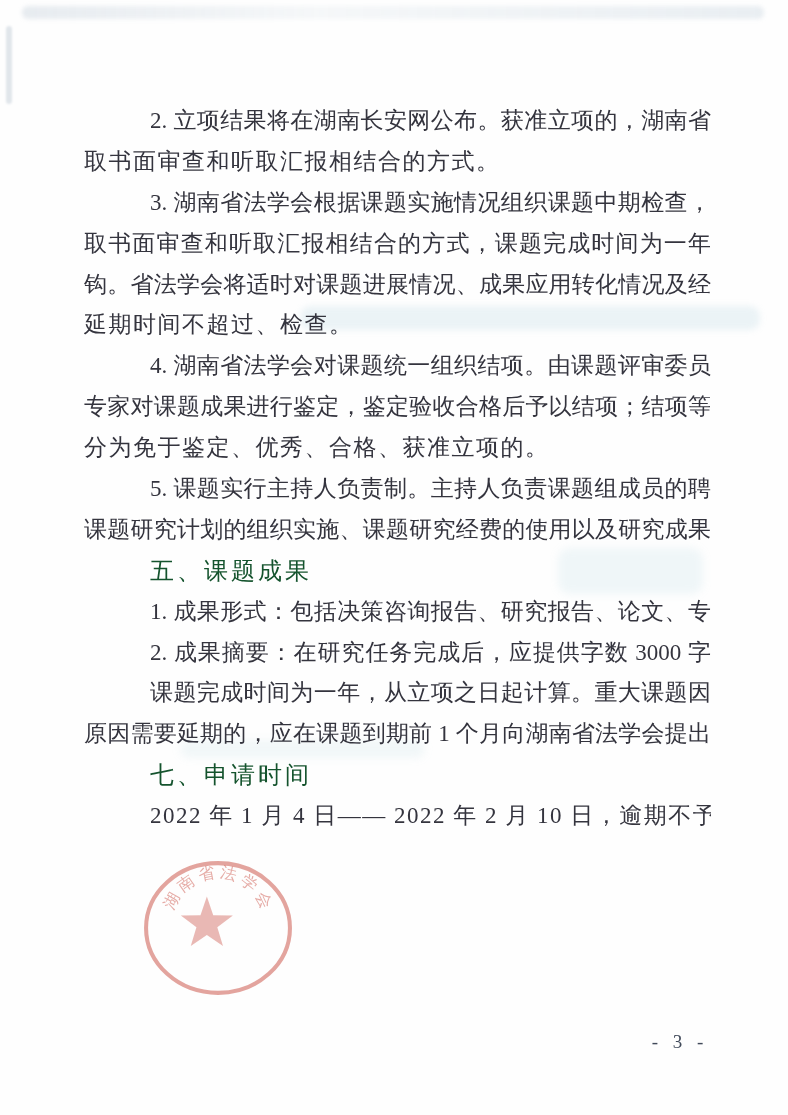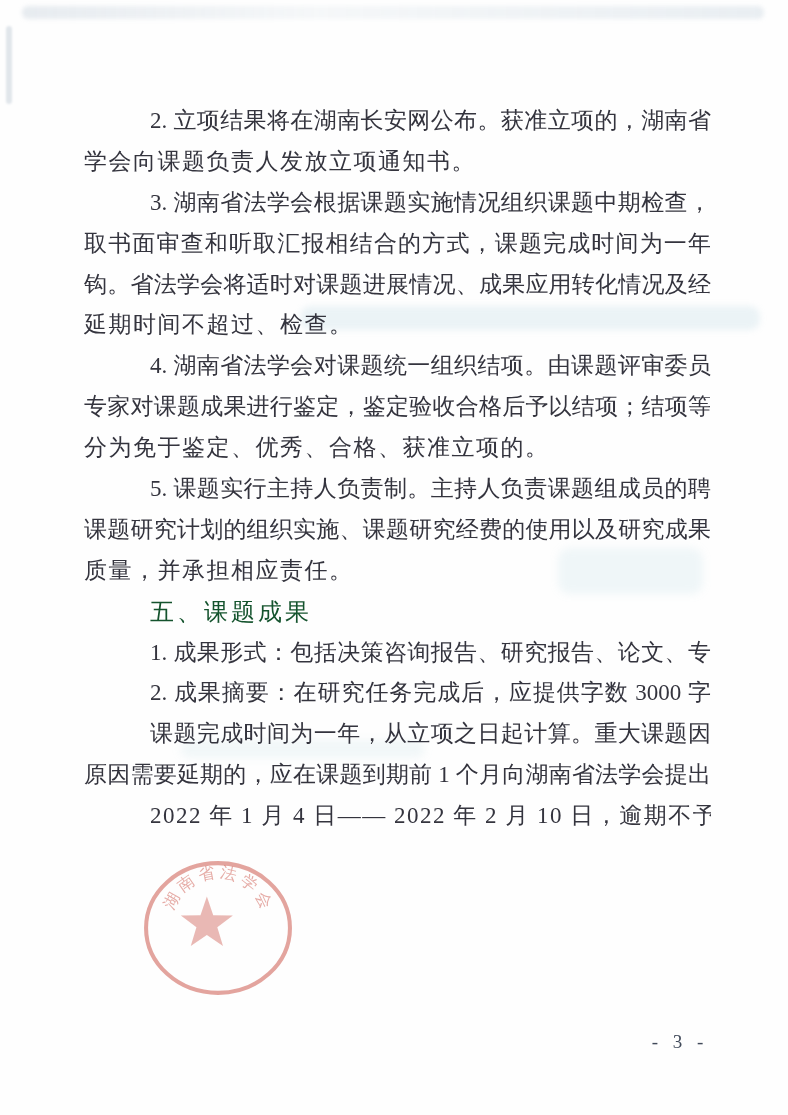--- a/index.html
+++ b/index.html
@@ -82,36 +82,36 @@
 <div class="page">
 
   <div class="artifact art-top"></div>
   <div class="artifact art-left"></div>
   <div class="artifact art-ghost1"></div>
   <div class="artifact art-ghost2"></div>
   <div class="artifact art-ghost3"></div>
 
   <div class="content">
     <div class="line indent fill">2. 立项结果将在湖南长安网公布。获准立项的，湖南省法</div>
-    <div class="line">学会向课题负责人发放立项通知书。</div>
+    <div class="line">取书面审查和听取汇报相结合的方式。</div>
     <div class="line indent fill">3. 湖南省法学会根据课题实施情况组织课题中期检查，采</div>
     <div class="line fill">取书面审查和听取汇报相结合的方式，课题完成时间为一年</div>
     <div class="line fill">钩。省法学会将适时对课题进展情况、成果应用转化情况及经费</div>
     <div class="line">延期时间不超过、检查。</div>
     <div class="line indent fill">4. 湖南省法学会对课题统一组织结项。由课题评审委员会</div>
     <div class="line fill">专家对课题成果进行鉴定，鉴定验收合格后予以结项；结项等级</div>
     <div class="line">分为免于鉴定、优秀、合格、获准立项的。</div>
     <div class="line indent fill">5. 课题实行主持人负责制。主持人负责课题组成员的聘任、</div>
     <div class="line fill">课题研究计划的组织实施、课题研究经费的使用以及研究成果的</div>
-    <div class="line">质量，并承担相应责任。</div>
     <div class="line heading">五、课题成果</div>
     <div class="line indent fill">1. 成果形式：包括决策咨询报告、研究报告、论文、专著等。</div>
     <div class="line indent fill">2. 成果摘要：在研究任务完成后，应提供字数 3000 字左右</div>
     <div class="line indent fill">课题完成时间为一年，从立项之日起计算。重大课题因特殊</div>
     <div class="line fill">原因需要延期的，应在课题到期前 1 个月向湖南省法学会提出申</div>
+    <div class="line heading">七、申请时间</div>
     <div class="line indent">2022 年 1 月 4 日—— 2022 年 2 月 10 日，逾期不予受理。</div>
   </div>
 
   <svg class="seal" viewBox="0 0 150 140" xmlns="http://www.w3.org/2000/svg">
     <defs>
       <path id="sealArc" d="M 31 57 A 46 46 0 0 1 121 57" fill="none"></path>
     </defs>
     <ellipse cx="76" cy="70" rx="71" ry="64" fill="none" stroke="rgba(201,72,60,0.55)" stroke-width="4"></ellipse>
     <polygon points="65,39 71.3,57.3 90.7,57.7 75.3,69.3 80.9,87.8 65,76.8 49.1,87.8 54.7,69.3 39.3,57.7 58.7,57.3" fill="rgba(201,72,60,0.42)"></polygon>
     <text font-size="16" font-family="Liberation Sans, sans-serif" fill="rgba(201,72,60,0.5)" letter-spacing="4">

